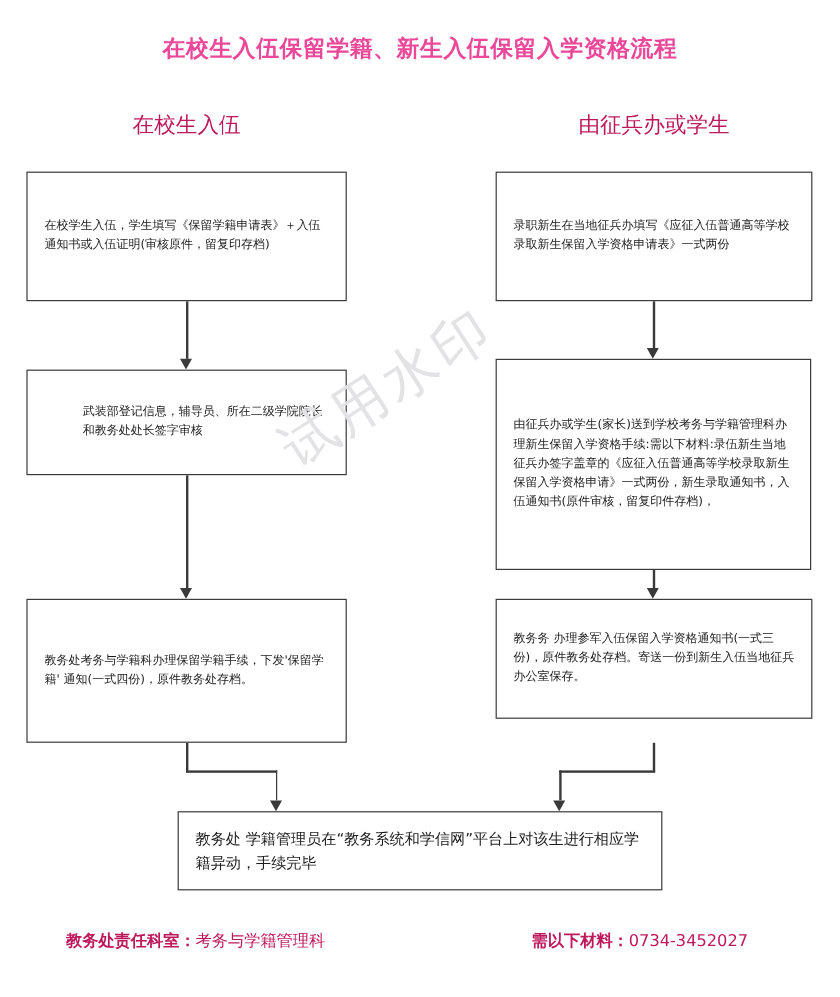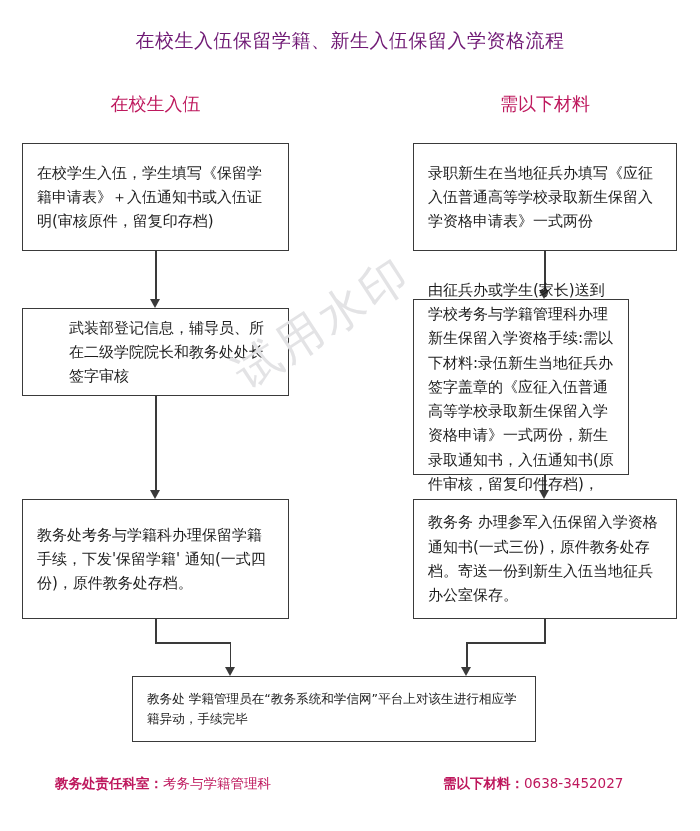--- a/index.html
+++ b/index.html
@@ -9,59 +9,59 @@
     font-family:"DejaVu Sans","Liberation Sans",sans-serif;
     color:#1a1a1a;
     overflow:hidden;
     position:relative;
   }
   #root{position:relative;width:700px;height:831px;}
 
   .title{
     position:absolute;left:0;top:28px;width:700px;
     text-align:center;
-    font-size:19px;font-weight:normal;letter-spacing:0.5px;
-    color:#701a75;
+    font-size:19px;font-weight:bold;letter-spacing:0.5px;
+    color:#ec4899;
   }
 
   .col-head{
     position:absolute;top:92px;
     font-size:18px;color:#be185d;
     text-align:center;
   }
   .col-head.left{left:22px;width:267px;}
   .col-head.right{left:413px;width:264px;}
 
   .box{
     position:absolute;
     box-sizing:border-box;
     border:1.5px solid #3a3a3a;
     background:#ffffff;
     display:flex;
     align-items:center;
     z-index:3;
   }
   .box .txt{
-    font-size:15px;
+    font-size:10px;
     line-height:1.62;
     color:#1c1c1c;
     padding:0 14px;
     width:100%;
     text-align:left;
     word-break:break-all;
   }
 
   
   #box-l1{left:22px;top:143px;width:267px;height:108px;}
   #box-r1{left:413px;top:143px;width:264px;height:108px;}
   #box-l2{left:22px;top:308px;width:267px;height:88px;padding-left:32px;}
-  #box-r2{left:413px;top:299px;width:216px;height:176px;}
+  #box-r2{left:413px;top:299px;width:263px;height:176px;}
   #box-l3{left:22px;top:499px;width:267px;height:120px;}
-  #box-r3{left:413px;top:499px;width:264px;height:120px;}
-  #box-final{left:132px;top:676px;width:404px;height:66px;}
+  #box-r3{left:413px;top:499px;width:264px;height:100px;}
+  #box-final{left:148px;top:676px;width:404px;height:66px;}
   #box-final .txt{font-size:12.6px;}
 
   
   .vline{position:absolute;width:1.6px;background:#3a3a3a;z-index:1;}
   .hline{position:absolute;height:1.6px;background:#3a3a3a;z-index:1;}
   .arrowhead{
     position:absolute;width:0;height:0;
     border-left:5.5px solid transparent;
     border-right:5.5px solid transparent;
     border-top:9px solid #3a3a3a;
@@ -92,21 +92,21 @@
   #footer-phone{left:443px;}
 </style>
 </head>
 <body>
 
 <div id="root">
 
   <div class="title">在校生入伍保留学籍、新生入伍保留入学资格流程</div>
 
   <div class="col-head left">在校生入伍</div>
-  <div class="col-head right">需以下材料</div>
+  <div class="col-head right">由征兵办或学生</div>
 
   <div class="box" id="box-l1">
     <div class="txt">在校学生入伍，学生填写《保留学籍申请表》＋入伍通知书或入伍证明(审核原件，留复印存档)</div>
   </div>
 
   <div class="vline" style="left:155px;top:251px;height:48px;"></div>
   <div class="arrowhead" style="left:150.3px;top:299px;"></div>
 
   <div class="box" id="box-l2">
     <div class="txt">武装部登记信息，辅导员、所在二级学院院长和教务处处长签字审核</div>
@@ -150,16 +150,16 @@
   <div class="box" id="box-final">
     <div class="txt">教务处 学籍管理员在“教务系统和学信网”平台上对该生进行相应学籍异动，手续完毕</div>
   </div>
 
   <div class="watermark">试用水印</div>
 
   <div class="footer-item" id="footer-dept">
     <span class="lbl">教务处责任科室：</span><span>考务与学籍管理科</span>
   </div>
   <div class="footer-item" id="footer-phone">
-    <span class="lbl">需以下材料：</span><span>0638-3452027</span>
+    <span class="lbl">需以下材料：</span><span>0734-3452027</span>
   </div>
 
 </div>
 
 </body></html>

